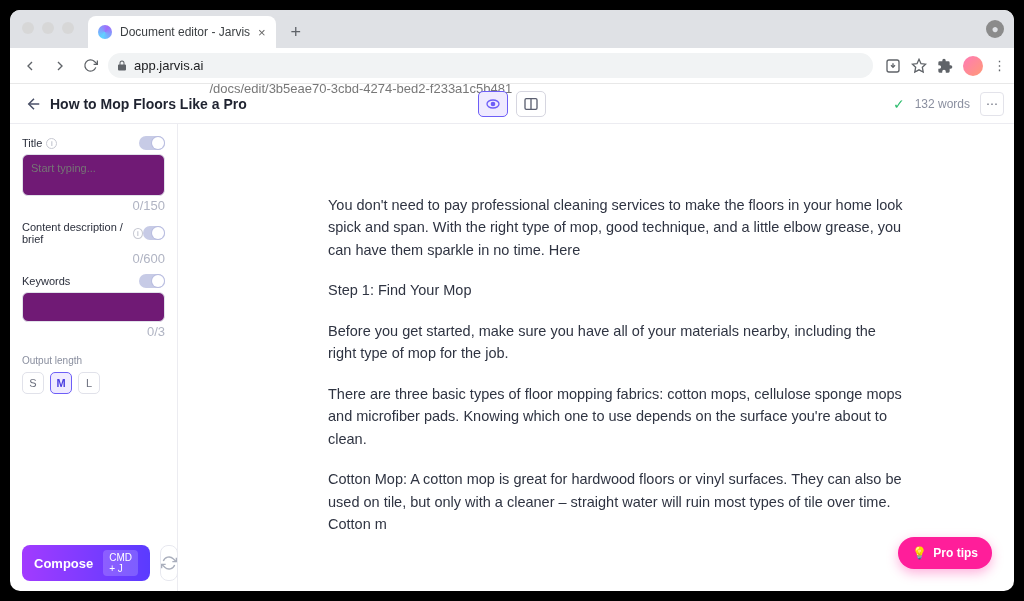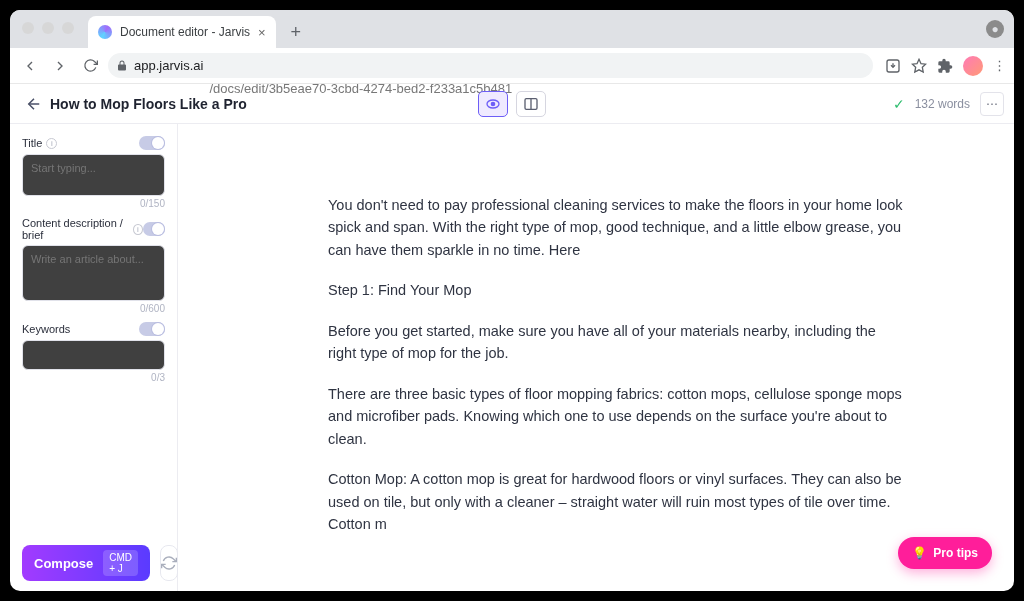--- a/index.html
+++ b/index.html
@@ -68,24 +68,24 @@
   }
   .fieldhdr { display:flex; align-items:center; justify-content:space-between; margin-top:2px; margin-bottom:4px; }
   .fieldlbl { display:flex; align-items:center; gap:4px; color:#2a2e3b; font-size:11px; }
   .info { width:11px;height:11px;border:1px solid #c7c9d2;border-radius:50%;font-size:8px;color:#a9aebc;display:inline-flex;align-items:center;justify-content:center; }
   .toggle {
     width:26px;height:14px;background:#c7cbe6;border-radius:8px;position:relative;
   }
   .toggle::after { content:""; position:absolute; right:1px; top:1px; width:12px;height:12px;border-radius:50%; background:#fff; box-shadow:0 0 0 1px #b9bde0; }
   .inputbox {
     width:100%; border:1px solid #e1e2ea; border-radius:6px; padding:7px 8px;
-    font-size:11px; color:#9aa0b4; background:#404040; height:42px; resize:none; outline:none;
+    font-size:11px; color:#9aa0b4; background:#701a75; height:42px; resize:none; outline:none;
     font-family:inherit;
   }
-  .counter { text-align:right; font-size:10px; color:#b0b4c3; margin-top:2px; margin-bottom:6px; }
+  .counter { text-align:right; font-size:13px; color:#b0b4c3; margin-top:2px; margin-bottom:6px; }
   .outlen .segs { display:flex; gap:6px; margin-top:6px; }
   .seg {
     width:22px;height:22px;border:1px solid #e1e2ea;border-radius:5px;display:flex;align-items:center;justify-content:center;font-size:11px;color:#6b6f7d;
   }
   .seg.active { border-color:#6d5ef7; background:#efeaff; color:#4a3de0; font-weight:600; }
 
   .sidebottom { margin-top:auto; display:flex; gap:10px; }
   .compose {
     flex:1; height:36px; border-radius:8px; display:flex; align-items:center; gap:10px;
     padding:0 12px; color:#fff; font-size:13px; font-weight:600;
@@ -224,32 +224,39 @@
       <textarea class="inputbox" placeholder="Start typing..." style=""></textarea>
       <div class="counter">0/150</div>
 
       <div class="fieldhdr">
         <span class="fieldlbl">
             <span>Content description / brief</span> 
             <span class="info">i</span>
           </span>
         <span class="toggle"></span>
       </div>
-      <textarea class="inputbox" style="height: 56px;" placeholder="Write an article about..."></textarea>
       <div class="counter">0/600</div>
 
       <div class="fieldhdr">
         <span class="fieldlbl">
             <span>Keywords</span>
           </span>
         <span class="toggle"></span>
       </div>
       <input class="inputbox" style="height: 30px;">
       <div class="counter">0/3</div>
 
+      <div class="outlen" style="margin-top:10px;">
+        <div style="font-size:10px;color:#8a8f9f;">Output length</div>
+        <div class="segs">
+          <div class="seg">S</div>
+          <div class="seg active">M</div>
+          <div class="seg">L</div>
+        </div>
+      </div>
 
       <div class="sidebottom">
         <div class="compose">
           <span>Compose</span>
           <span class="kbd">CMD + J</span>
         </div>
         <div class="refresh">
           <svg width="16" height="16" viewBox="0 0 24 24" fill="none" stroke="currentColor" stroke-width="2">
               <polyline points="23 4 23 10 17 10"></polyline>
               <polyline points="1 20 1 14 7 14"></polyline>

